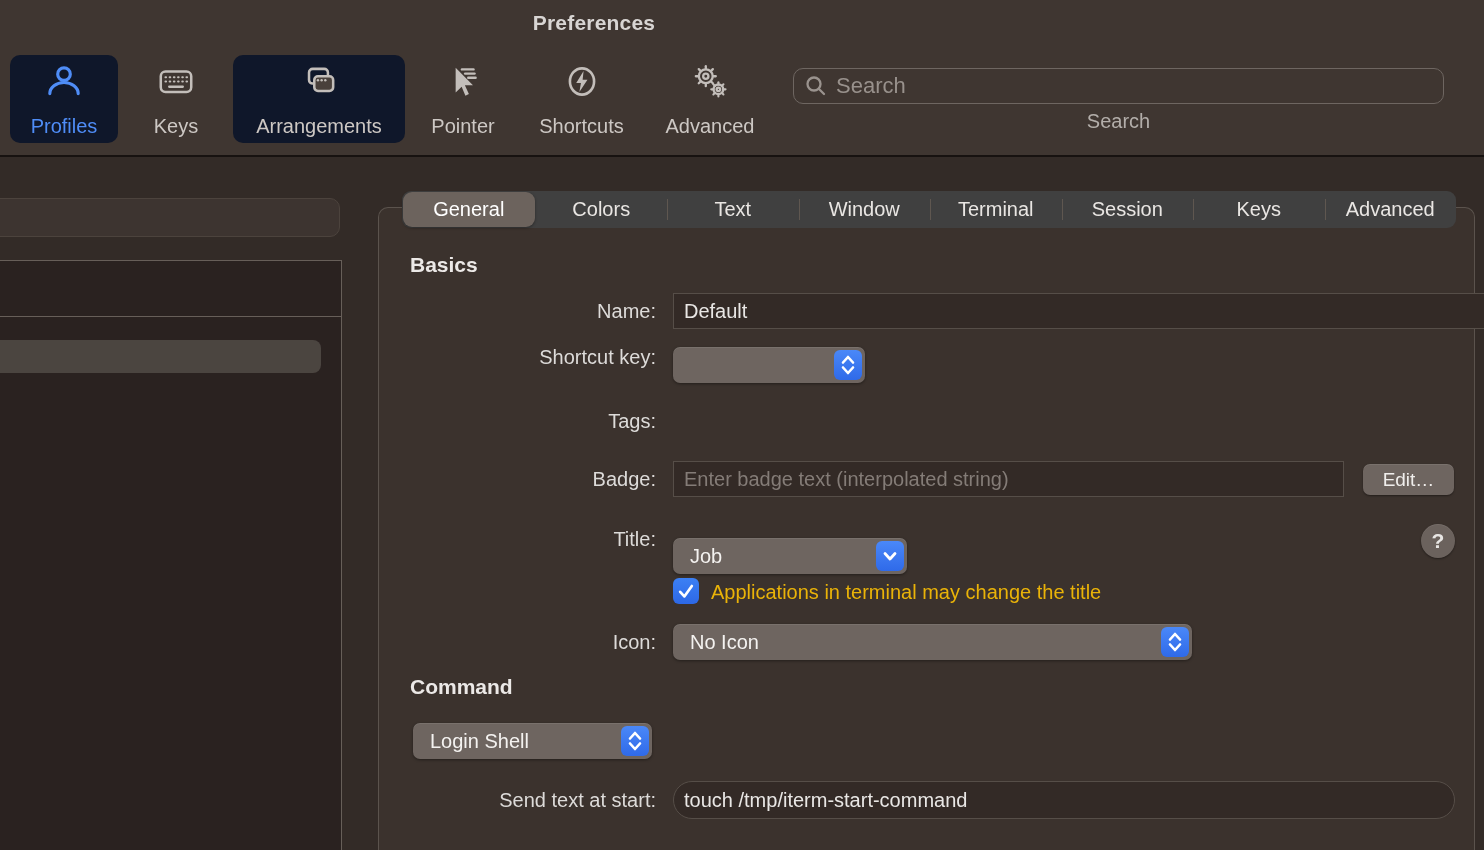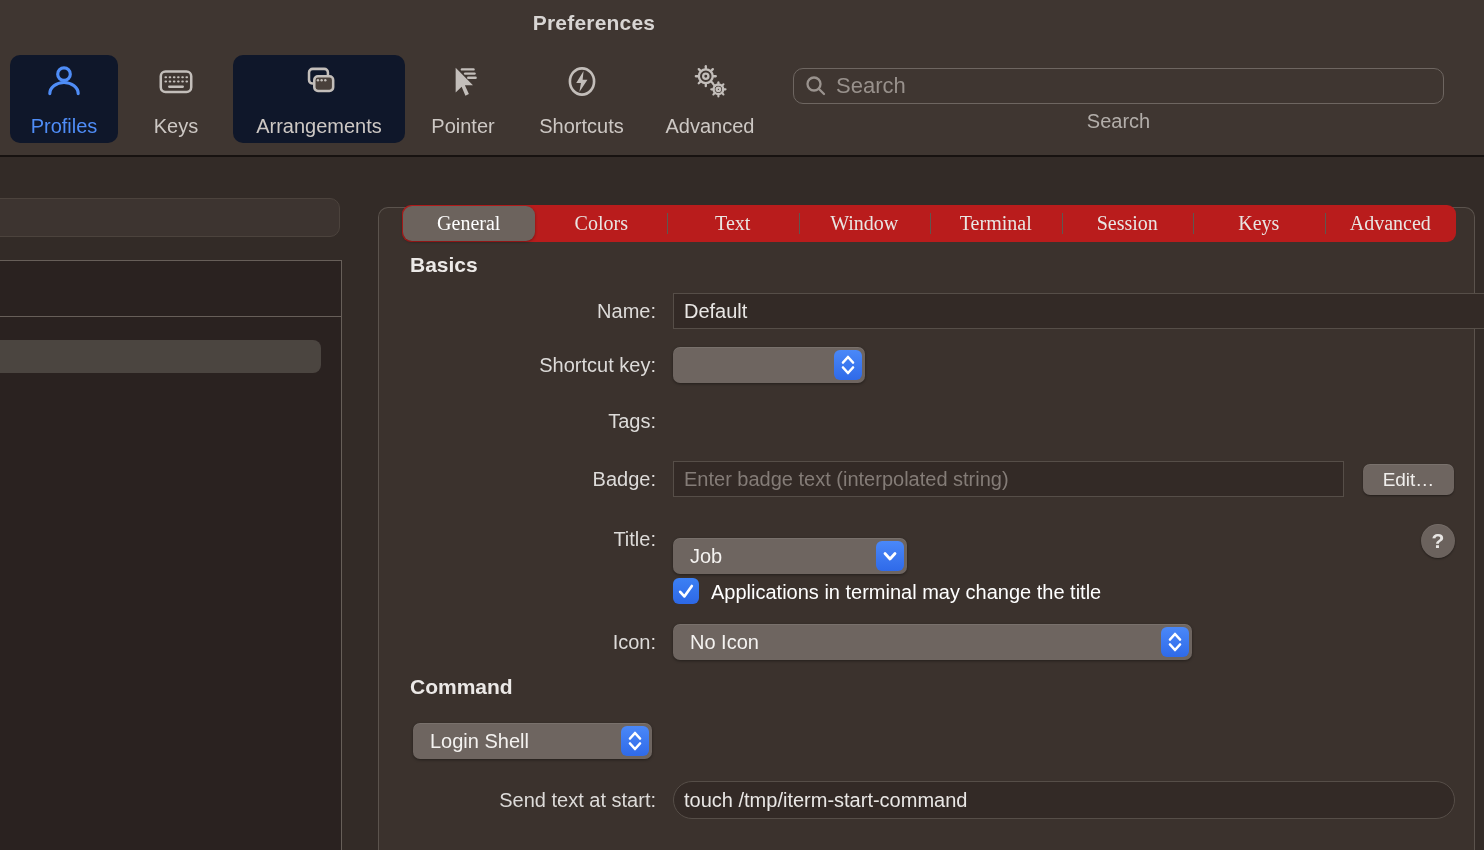--- a/index.html
+++ b/index.html
@@ -58,22 +58,22 @@
     background:#4b4540; border-radius:0 8px 8px 0;
   }
 
   
   .panel {
     position:absolute; left:378px; top:207px; width:1097px; height:660px;
     background:#3b322d; border:1px solid #5b534d; border-bottom:none;
     border-radius:10px 10px 0 0;
   }
   .tabbar {
-    position:absolute; left:402px; top:205px; width:1054px; height:37px;
-    background:#b91c1c; border-radius:9px; display:flex; z-index:5;font-family:Liberation Serif, serif;
+    position:absolute; left:402px; top:191px; width:1054px; height:37px;
+    background:#404040; border-radius:9px; display:flex; z-index:5;
   }
   .seg {
     flex:1; display:flex; align-items:center; justify-content:center;
     font-size:20px; color:#e9e6e3; position:relative; cursor:default;
   }
   .seg + .seg::before {
     content:""; position:absolute; left:0; top:8px; bottom:8px; width:1px; background:#5f5750;
   }
   .seg.selected {
     background:#6c635d; border-radius:9px; margin:1px; color:#ffffff;
@@ -110,21 +110,21 @@
     position:absolute; left:1042px; top:316px; width:34px; height:34px; border-radius:50%;
     background:#6b625d; color:#e8e6e4; font-size:21px; font-weight:700;
     display:flex; align-items:center; justify-content:center;
     box-shadow:0 1px 2px rgba(0,0,0,.4), inset 0 1px 0 rgba(255,255,255,.07); cursor:default;
   }
   .checkbox {
     position:absolute; left:294px; top:370px; width:26px; height:26px; border-radius:6px;
     background:linear-gradient(#3c80f4,#2d68e6);
     display:flex; align-items:center; justify-content:center; cursor:default;
   }
-  .check-label { position:absolute; left:332px; top:373px; font-size:20px; color:#ffffff; }
+  .check-label { position:absolute; left:332px; top:373px; font-size:20px; color:#eab308; }
 </style>
 </head>
 <body>
 
 <div id="window">
 
   <div class="toolbar">
     <div class="window-title">Preferences</div>
 
     <div class="tb-item hl sel" style="left:10px;width:108px;">
@@ -251,21 +251,21 @@
     <div class="seg">Advanced</div>
   </div>
 
   <div class="panel">
 
     <div class="sec-header" style="top:45px;">Basics</div>
 
     <div class="row-label" style="top:92px;">Name:</div>
     <input class="tfield" style="left: 294px; top: 85px; width: 888px;" type="text" value="Default">
 
-    <div class="row-label" style="top:146px;">Shortcut key:</div>
+    <div class="row-label" style="top:138px;">Shortcut key:</div>
     <div class="popup" style="left:294px;top:139px;width:192px;">
       <span class="popup-text"></span>
       <span class="popup-cap">
         <svg width="20" height="26" viewBox="0 0 20 26" fill="none" stroke="#ffffff" stroke-width="2.6" stroke-linecap="round" stroke-linejoin="round">
           <polyline points="5,10.5 10,5 15,10.5"></polyline>
           <polyline points="5,15.5 10,21 15,15.5"></polyline>
         </svg>
       </span>
     </div>
 

